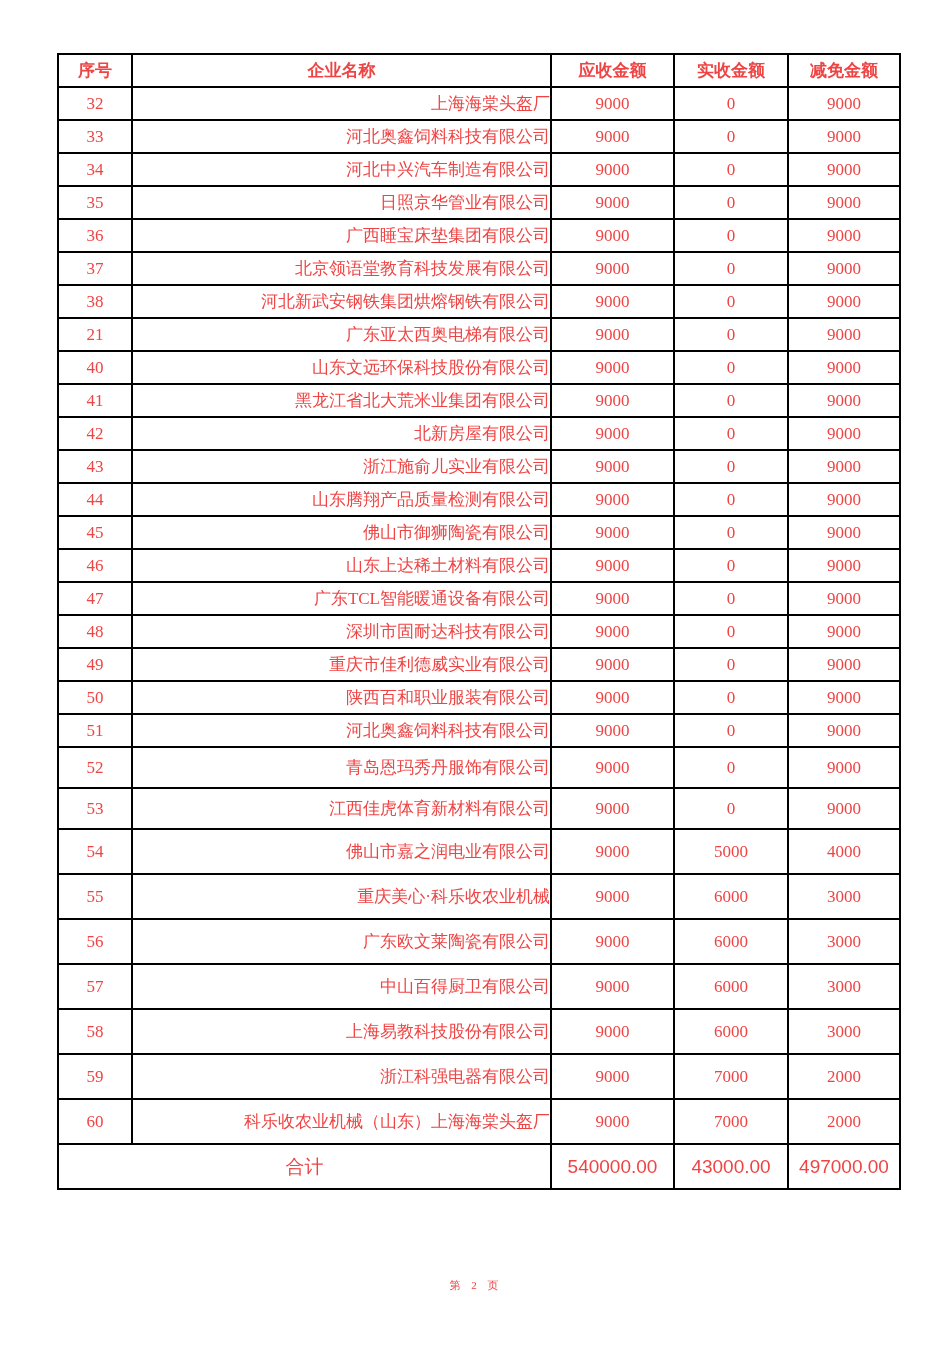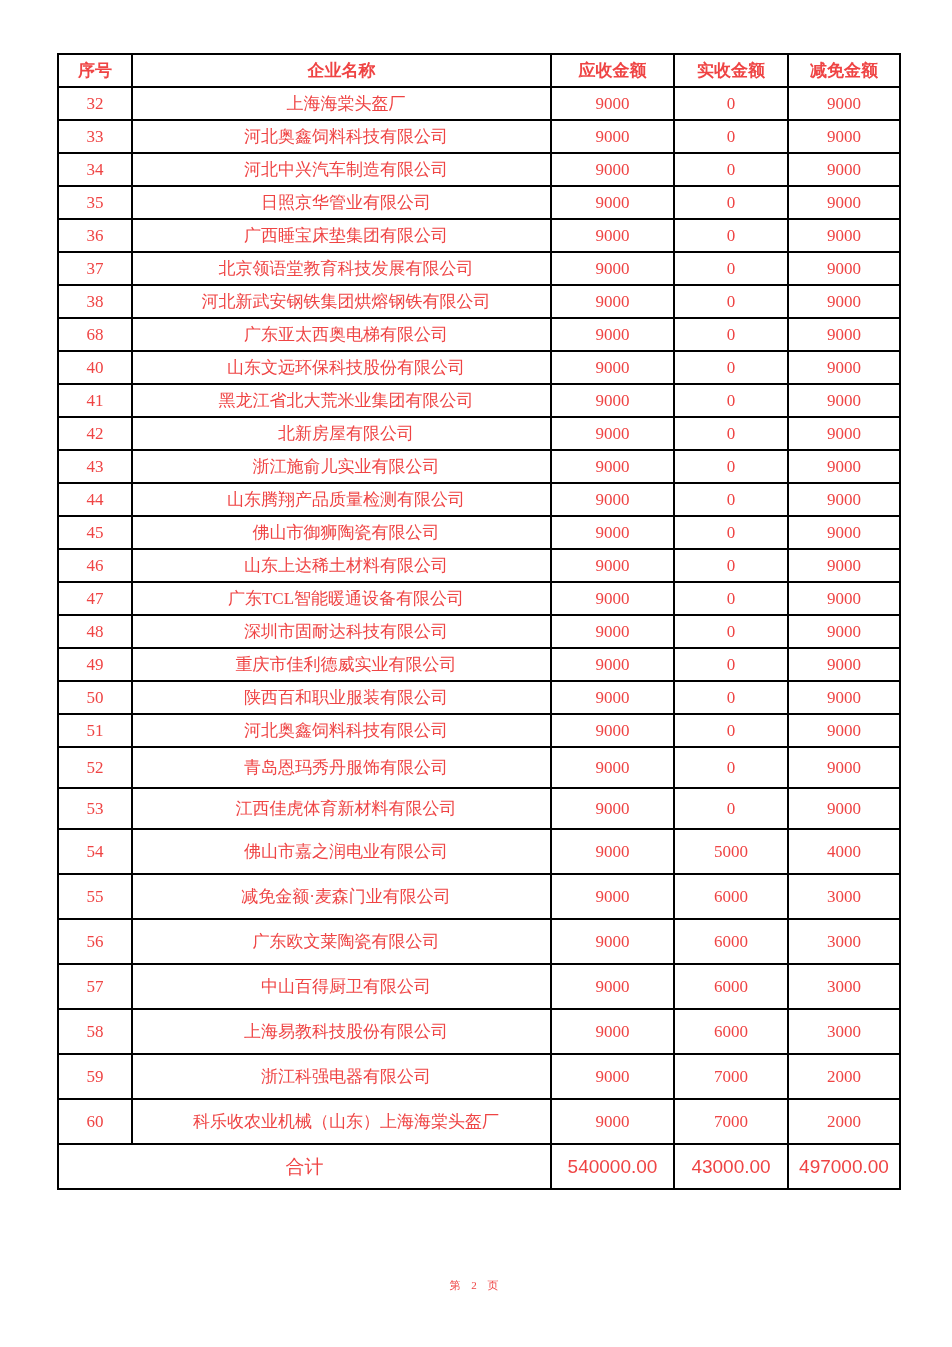--- a/index.html
+++ b/index.html
@@ -28,21 +28,21 @@
     padding:0;
     overflow:hidden;
     white-space:nowrap;
   }
   .fee-table thead th {
     font-family:"Liberation Sans","DejaVu Sans",sans-serif;
     font-weight:bold;
     height:31px;
   }
   .fee-table td.name-cell {
-    text-align:center;
+    text-align:right;
     padding-left:9px;
   }
   tr.h-sm td { height:31px; }
   tr.h-md td { height:39px; }
   tr.h-lg td { height:43px;border-radius:15px; }
   .fee-table tfoot td {
     font-family:"Liberation Sans","DejaVu Sans",sans-serif;
     font-weight:normal;
     height:43px;
     font-size:19px;
@@ -122,21 +122,21 @@
             <td>9000</td>
           </tr>
           <tr class="h-sm">
             <td>38</td>
             <td class="name-cell">河北新武安钢铁集团烘熔钢铁有限公司</td>
             <td>9000</td>
             <td>0</td>
             <td>9000</td>
           </tr>
           <tr class="h-sm">
-            <td>68</td>
+            <td>21</td>
             <td class="name-cell">广东亚太西奥电梯有限公司</td>
             <td>9000</td>
             <td>0</td>
             <td>9000</td>
           </tr>
           <tr class="h-sm">
             <td>40</td>
             <td class="name-cell">山东文远环保科技股份有限公司</td>
             <td>9000</td>
             <td>0</td>
@@ -235,21 +235,21 @@
           </tr>
           <tr class="h-lg">
             <td>54</td>
             <td class="name-cell">佛山市嘉之润电业有限公司</td>
             <td>9000</td>
             <td>5000</td>
             <td>4000</td>
           </tr>
           <tr class="h-lg">
             <td>55</td>
-            <td class="name-cell">减免金额·麦森门业有限公司</td>
+            <td class="name-cell">重庆美心·科乐收农业机械</td>
             <td>9000</td>
             <td>6000</td>
             <td>3000</td>
           </tr>
           <tr class="h-lg">
             <td>56</td>
             <td class="name-cell">广东欧文莱陶瓷有限公司</td>
             <td>9000</td>
             <td>6000</td>
             <td>3000</td>

